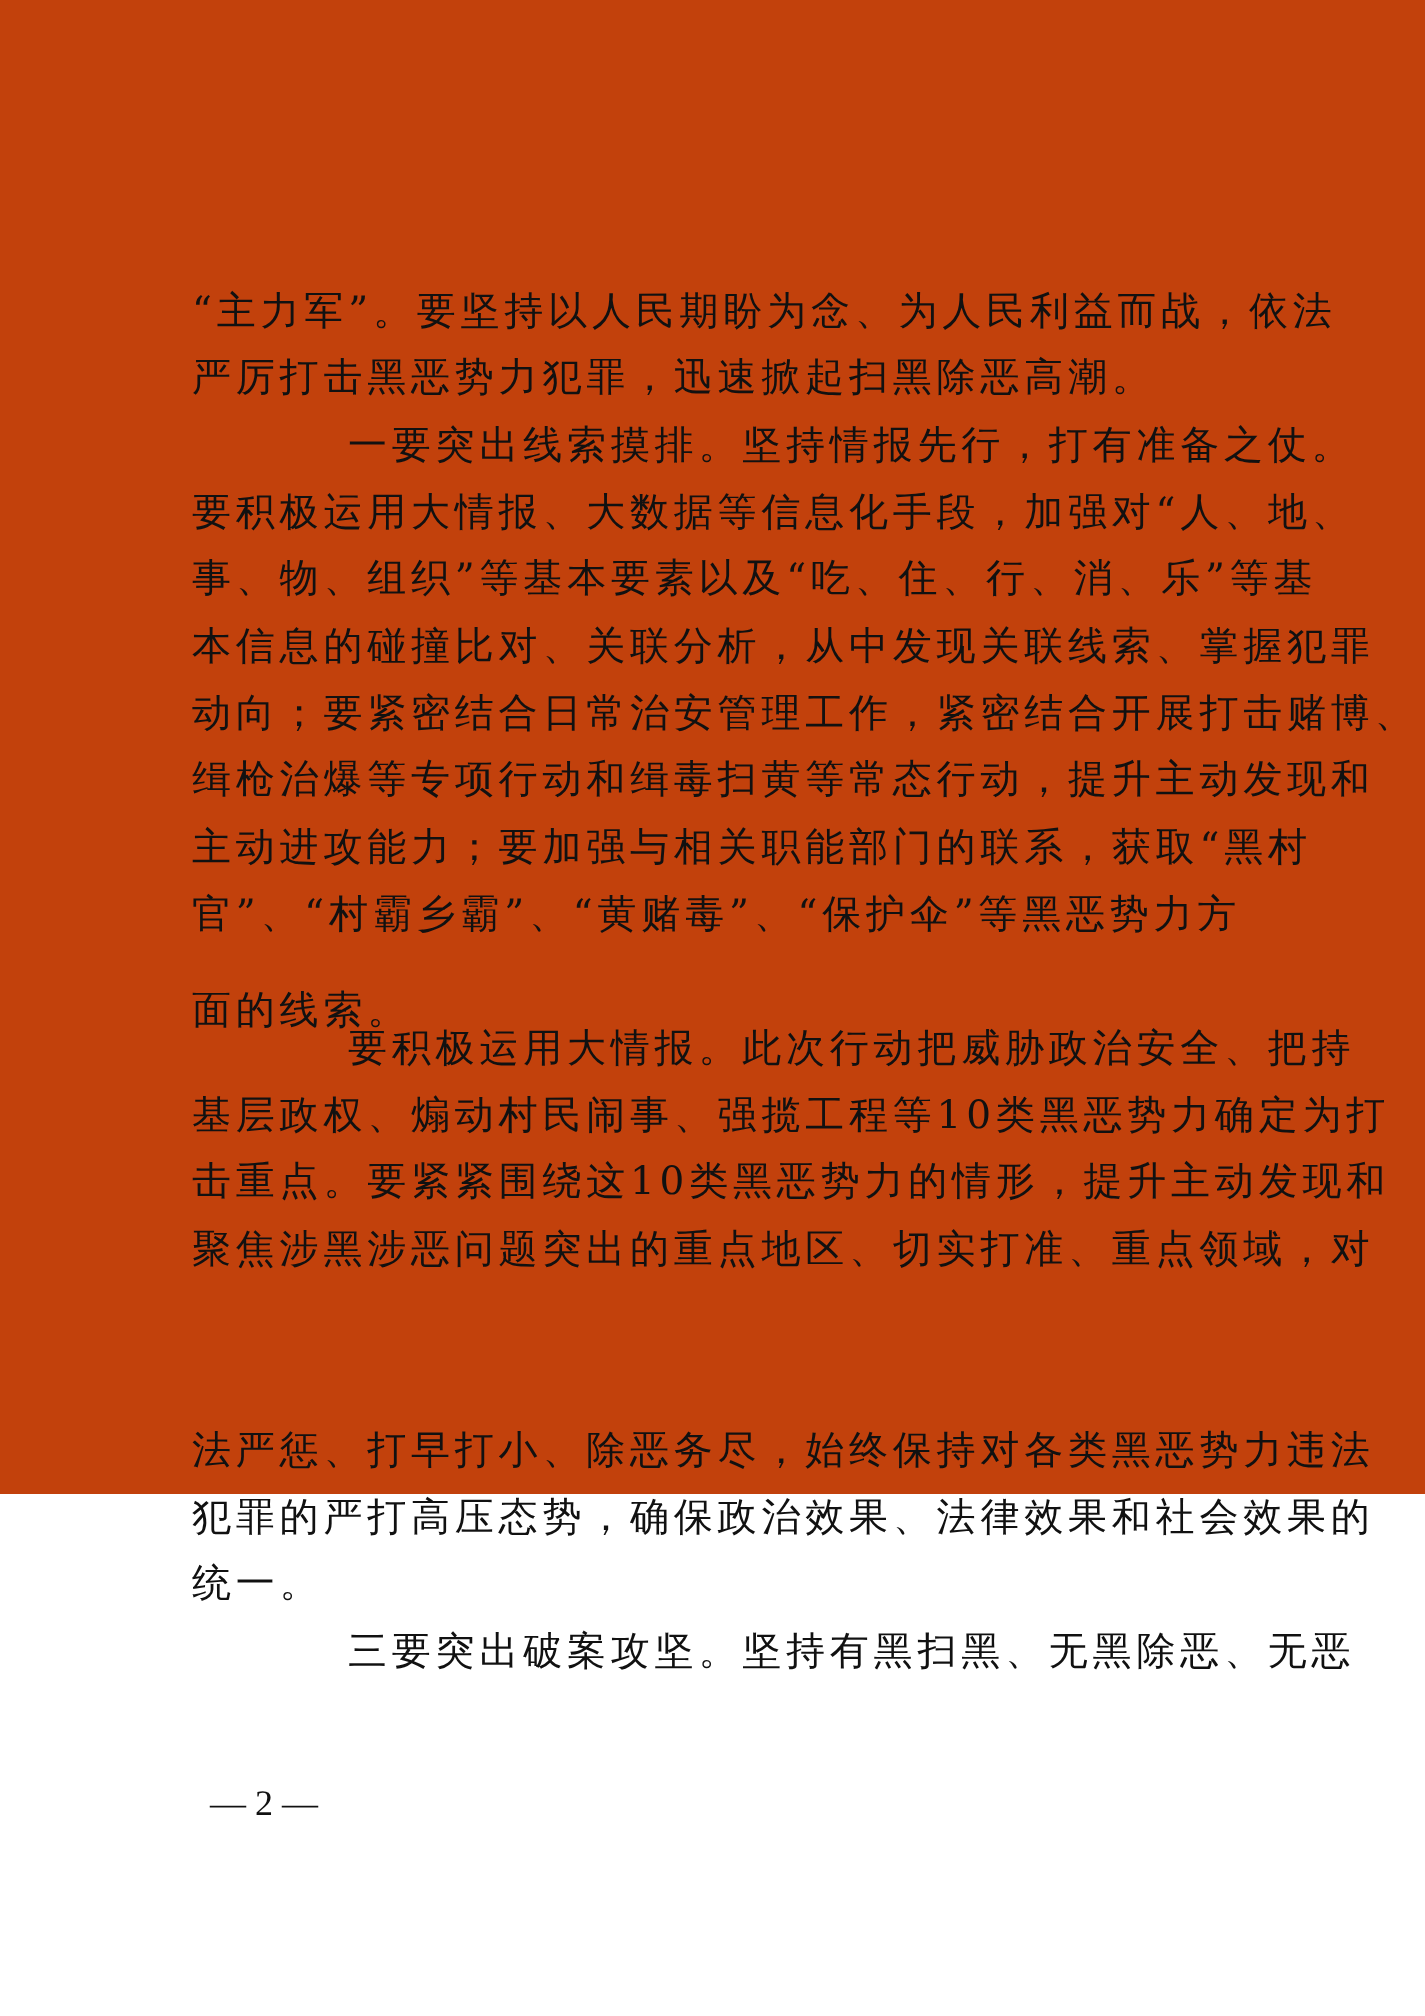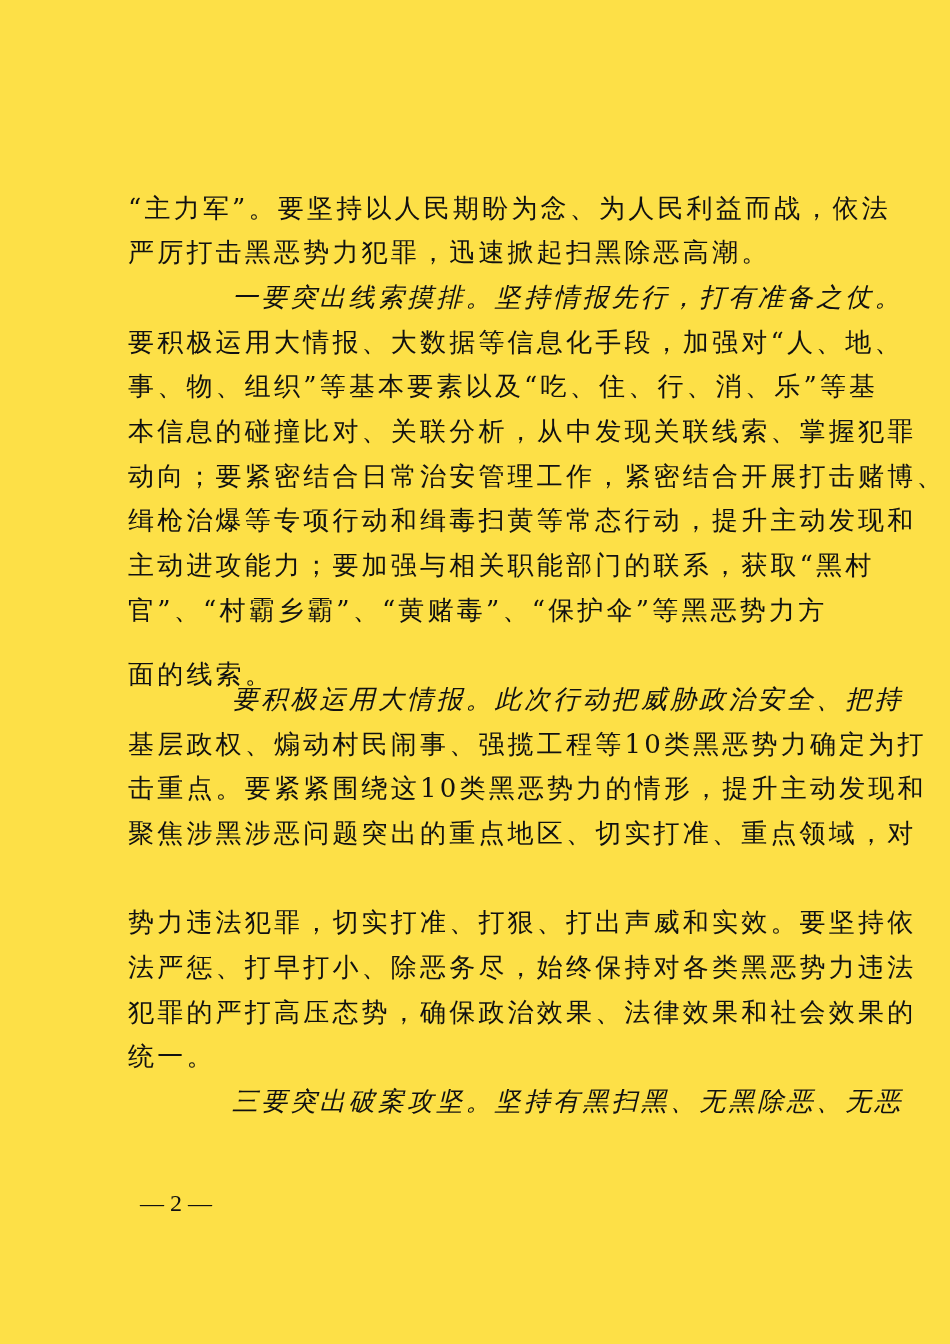--- a/index.html
+++ b/index.html
@@ -1,30 +1,30 @@
 <!DOCTYPE html>
 <html><head>
 <meta charset="utf-8">
 <style>
   html, body { margin: 0; padding: 0; background: #ffffff; }
   body { width: 950px; height: 1344px; position: relative; overflow: hidden; }
-  .page { position: absolute; left: 0; top: 0; width: 950px; height: 1344px; background: #fde047; }
+  .page { position: absolute; left: 0; top: 0; width: 950px; height: 996px; background: #c2410c; }
   .line {
     position: absolute;
     left: 128px;
     width: 710px;
     height: 44px;
     line-height: 44px;
     font-family: "DejaVu Serif", "Liberation Serif", serif;
     font-size: 26px;
     letter-spacing: 3.2px;
     color: #111;
     white-space: nowrap;
   }
-  .line.indent { left: 232px; font-style: italic; }
+  .line.indent { left: 232px; }
   .footer {
     position: absolute;
     left: 140px;
     top: 1190px;
     font-family: "Liberation Serif", "DejaVu Serif", serif;
     font-size: 24px;
     color: #111;
     white-space: nowrap;
   }
 </style>
@@ -40,20 +40,19 @@
   <div class="line" style="top:409px">本信息的碰撞比对、关联分析，从中发现关联线索、掌握犯罪</div>
   <div class="line" style="top:454px">动向；要紧密结合日常治安管理工作，紧密结合开展打击赌博、</div>
   <div class="line" style="top:498px">缉枪治爆等专项行动和缉毒扫黄等常态行动，提升主动发现和</div>
   <div class="line" style="top:543px">主动进攻能力；要加强与相关职能部门的联系，获取“黑村</div>
   <div class="line" style="top:588px">官”、“村霸乡霸”、“黄赌毒”、“保护伞”等黑恶势力方</div>
   <div class="line" style="top:652px">面的线索。</div>
   <div class="line indent" style="top:677px">要积极运用大情报。此次行动把威胁政治安全、把持</div>
   <div class="line" style="top:722px">基层政权、煽动村民闹事、强揽工程等10类黑恶势力确定为打</div>
   <div class="line" style="top:766px">击重点。要紧紧围绕这10类黑恶势力的情形，提升主动发现和</div>
   <div class="line" style="top:811px">聚焦涉黑涉恶问题突出的重点地区、切实打准、重点领域，对</div>
-  <div class="line" style="top:900px">势力违法犯罪，切实打准、打狠、打出声威和实效。要坚持依</div>
   <div class="line" style="top:945px">法严惩、打早打小、除恶务尽，始终保持对各类黑恶势力违法</div>
   <div class="line" style="top:990px">犯罪的严打高压态势，确保政治效果、法律效果和社会效果的</div>
   <div class="line" style="top:1034px">统一。</div>
   <div class="line indent" style="top:1079px">三要突出破案攻坚。坚持有黑扫黑、无黑除恶、无恶</div>
 
   <div class="footer">— 2 —</div>
 </div>
 
 </body></html>

